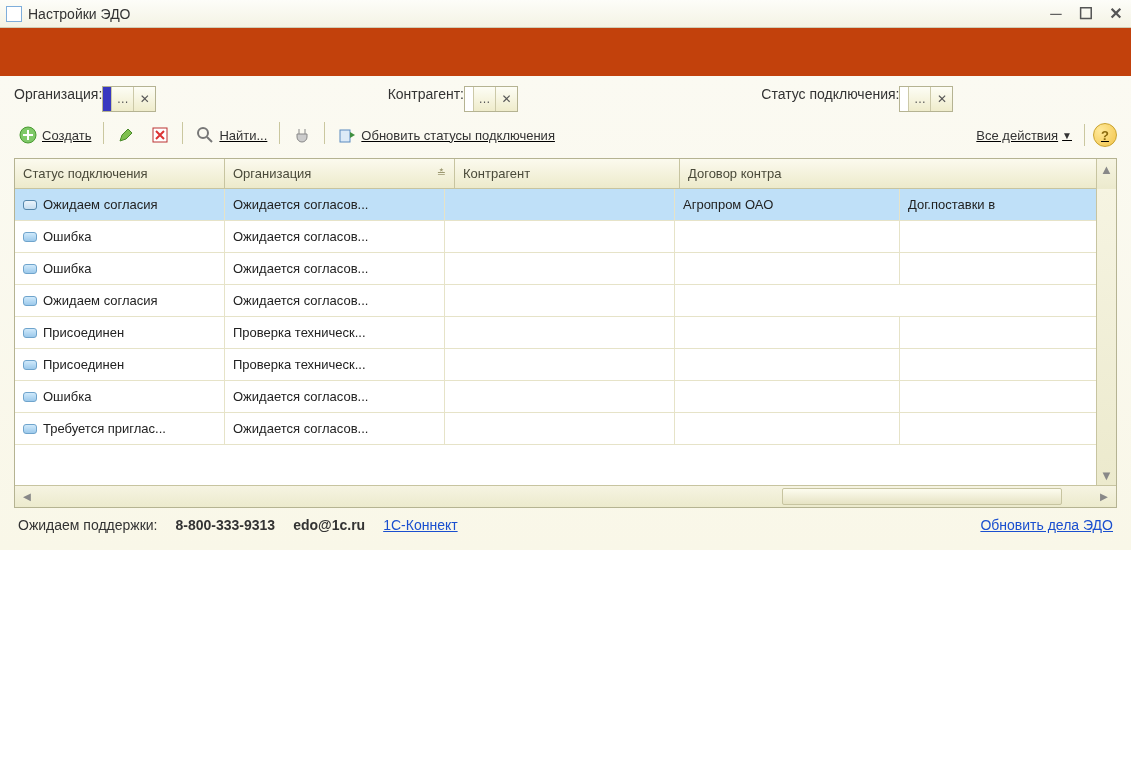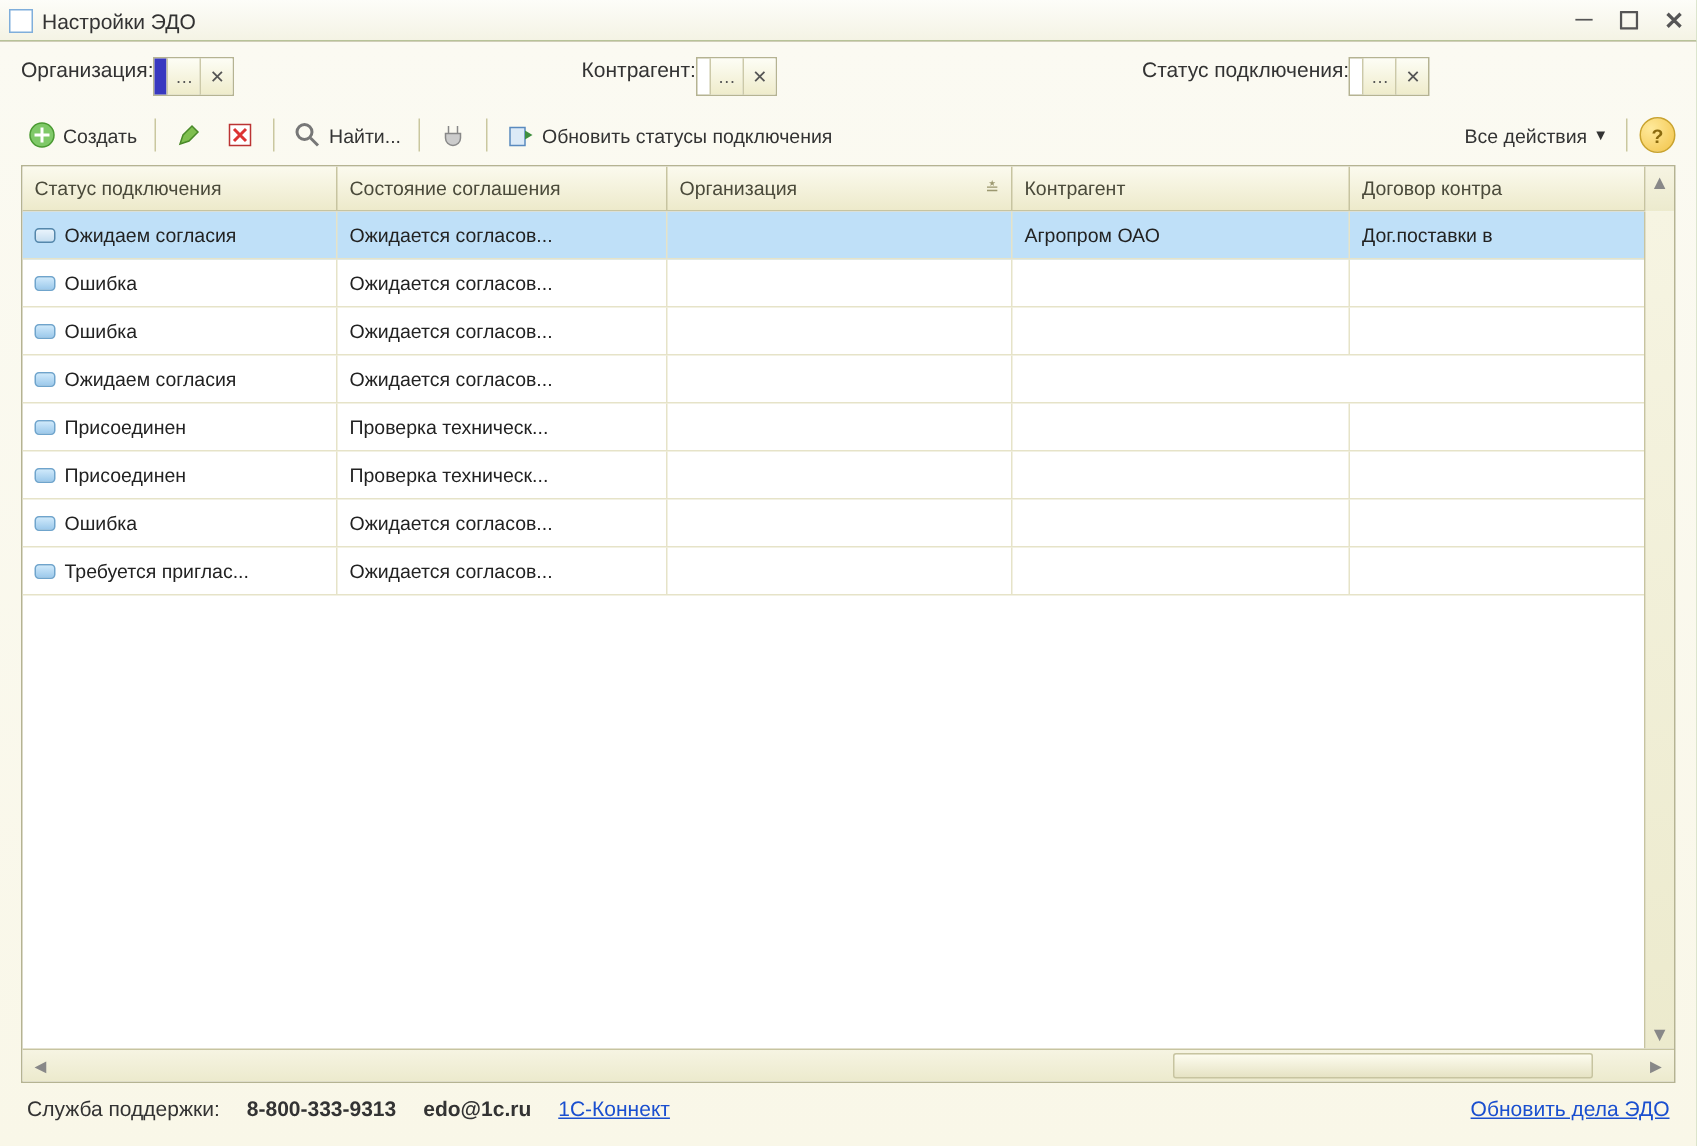--- a/index.html
+++ b/index.html
@@ -6,24 +6,25 @@
 body {
   font-family: Arial, sans-serif;
   font-size: 13px;
   background: #fff;
   width: 1131px;
   height: 764px;
   overflow: hidden;
 }
 .window {
   width: 1131px;
-  height: 764px;
-  background: #4d7c0f;
+  height: 550px;
+  background: #c2410c;
   display: flex;
   flex-direction: column;
+  gap: 48px;
 }
 .titlebar {
   height: 28px;
   background: linear-gradient(#fdfdf9, #f4f3e4);
   border-bottom: 1px solid #d0ceb8;
   display: flex;
   align-items: center;
   padding: 0 6px;
 }
 .titlebar .doc-icon {
@@ -79,24 +80,25 @@
 .input-btn {
   width: 22px;
   border-left: 1px solid #ccc9a8;
   background: linear-gradient(#fdfdf5, #efeccb);
   display: flex; align-items: center; justify-content: center;
   color: #555; cursor: pointer;
   font-size: 12px;
 }
 .toolbar {
   display: flex;
-  align-items: center;
+  align-items: flex-start;
   gap: 6px;
   height: 32px;
   margin-bottom: 4px;
+  text-decoration: underline;
 }
 .tb-btn {
   display: flex;
   align-items: center;
   gap: 4px;
   padding: 2px 4px;
   cursor: pointer;
   color: #333;
   font-size: 13px;
   height: 26px;
@@ -309,21 +311,20 @@
         </div>
         <div class="tb-sep"></div>
         <div class="help-btn">?</div>
       </div>
     </div>
 
     <div class="table-wrap">
       <div style="display:flex; flex-shrink:0;">
         <div class="thead" style="flex:1;">
           <div class="th col0">Статус подключения</div>
-          <div class="th col1">Состояние соглашения</div>
           <div class="th col2">
             <span>Организация</span>
             <span class="sort">≛</span>
           </div>
           <div class="th col3">Контрагент</div>
           <div class="th col4" style="border-right:none;">Договор контра</div>
         </div>
         <div class="scroll-v" style="height:30px;">
           <div class="arrow">▲</div>
         </div>
@@ -417,21 +418,21 @@
       <div class="hscroll">
         <div class="arrow">◄</div>
         <div class="track">
           <div class="thumb"></div>
         </div>
         <div class="arrow">►</div>
       </div>
     </div>
 
     <div class="footer">
-      <span>Служба поддержки:</span>
+      <span>Ожидаем поддержки:</span>
       <span class="phone">8-800-333-9313</span>
       <span class="email">edo@1c.ru</span>
       <span class="link">1С-Коннект</span>
       <span class="spacer"></span>
       <span class="link">Обновить дела ЭДО</span>
     </div>
 
   </div>
 </div>
 

